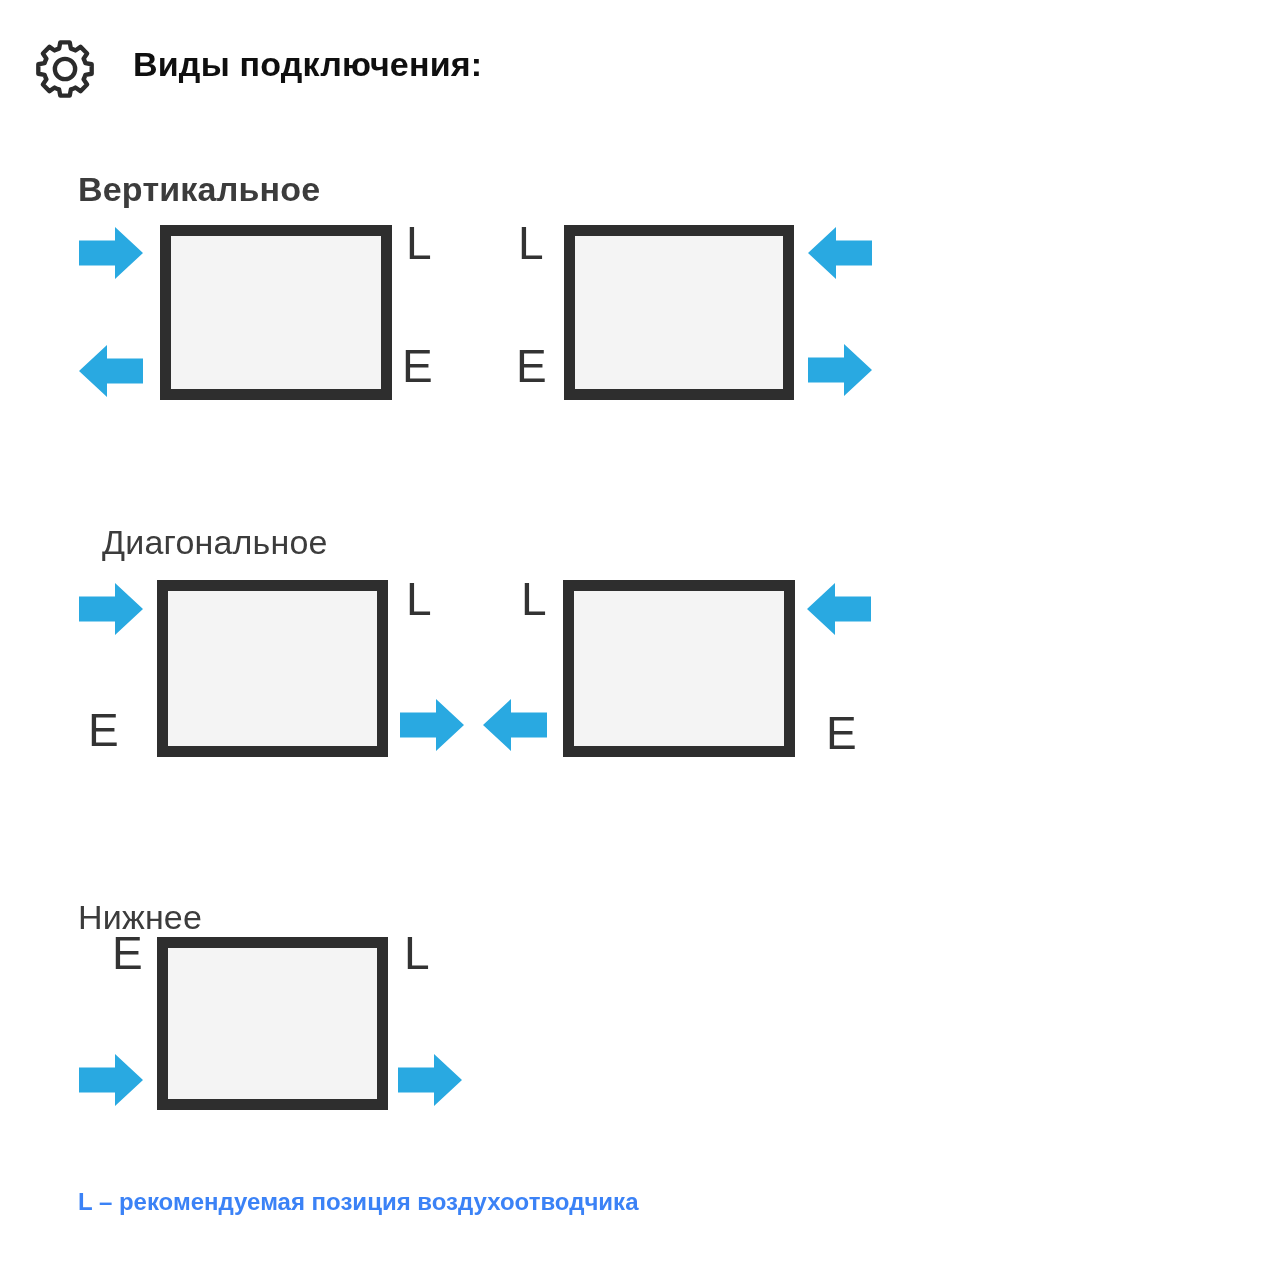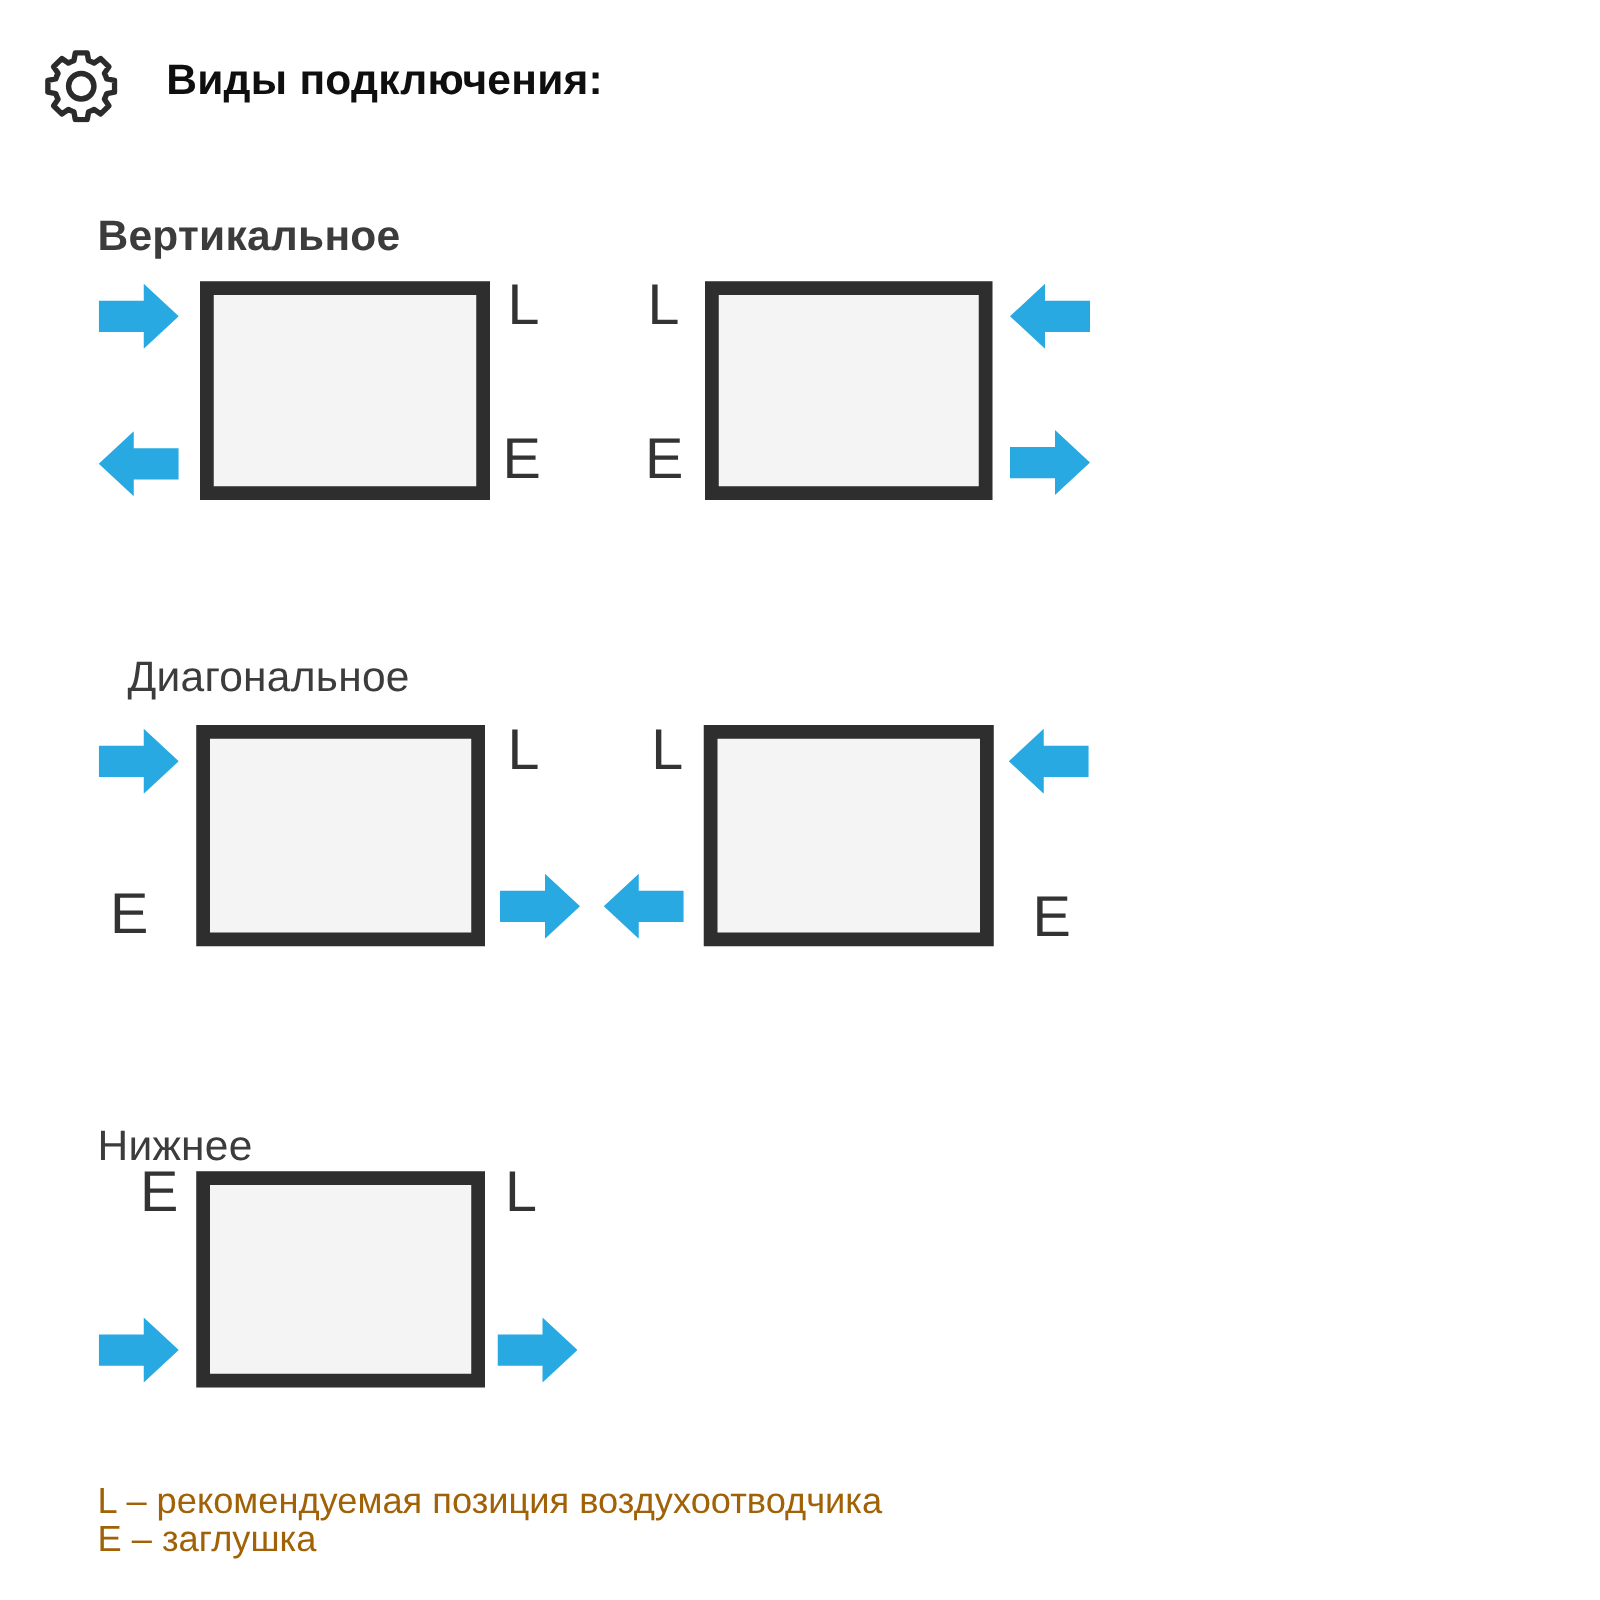--- a/index.html
+++ b/index.html
@@ -20,21 +20,21 @@
     position:absolute;box-sizing:border-box;
     border:11px solid #2e2e2e;background:#f4f4f4;
   }
   .arrow{position:absolute;width:64px;height:52px;}
   .arrow polygon{fill:#29a9e1;}
   .arrow.left{transform:scaleX(-1);}
   .port-label{
     position:absolute;font-size:46px;color:#333333;line-height:1;
   }
   .legend{
-    position:absolute;left:78px;top:1186px;font-size:29px;color:#a16207;line-height:31px;
+    position:absolute;left:78px;top:1186px;font-size:24px;color:#3b82f6;line-height:31px;font-weight:bold;
   }
 </style>
 </head>
 <body>
 
 <div class="canvas">
 
   <svg class="gear" viewBox="0 0 60 60">
     <path d="M51.1 23.9 L57.6 25.1 L57.6 34.9 L51.1 36.1
              A22 22 0 0 1 49.2 40.7 L52.9 46.1 L46.1 52.9 L40.7 49.2
@@ -100,16 +100,15 @@
   <div class="port-label" style="left:404px;top:930px;">L</div>
   <svg class="arrow" style="left:79px;top:1054px;" viewBox="0 0 64 52">
       <polygon points="0,13.5 36,13.5 36,0 64,26 36,52 36,38.5 0,38.5"></polygon>
     </svg>
   <svg class="arrow" style="left:398px;top:1054px;" viewBox="0 0 64 52">
       <polygon points="0,13.5 36,13.5 36,0 64,26 36,52 36,38.5 0,38.5"></polygon>
     </svg>
 
   <div class="legend">
     <div>L – рекомендуемая позиция воздухоотводчика</div>
-    <div>E – заглушка</div>
   </div>
 
 </div>
 
 </body></html>

